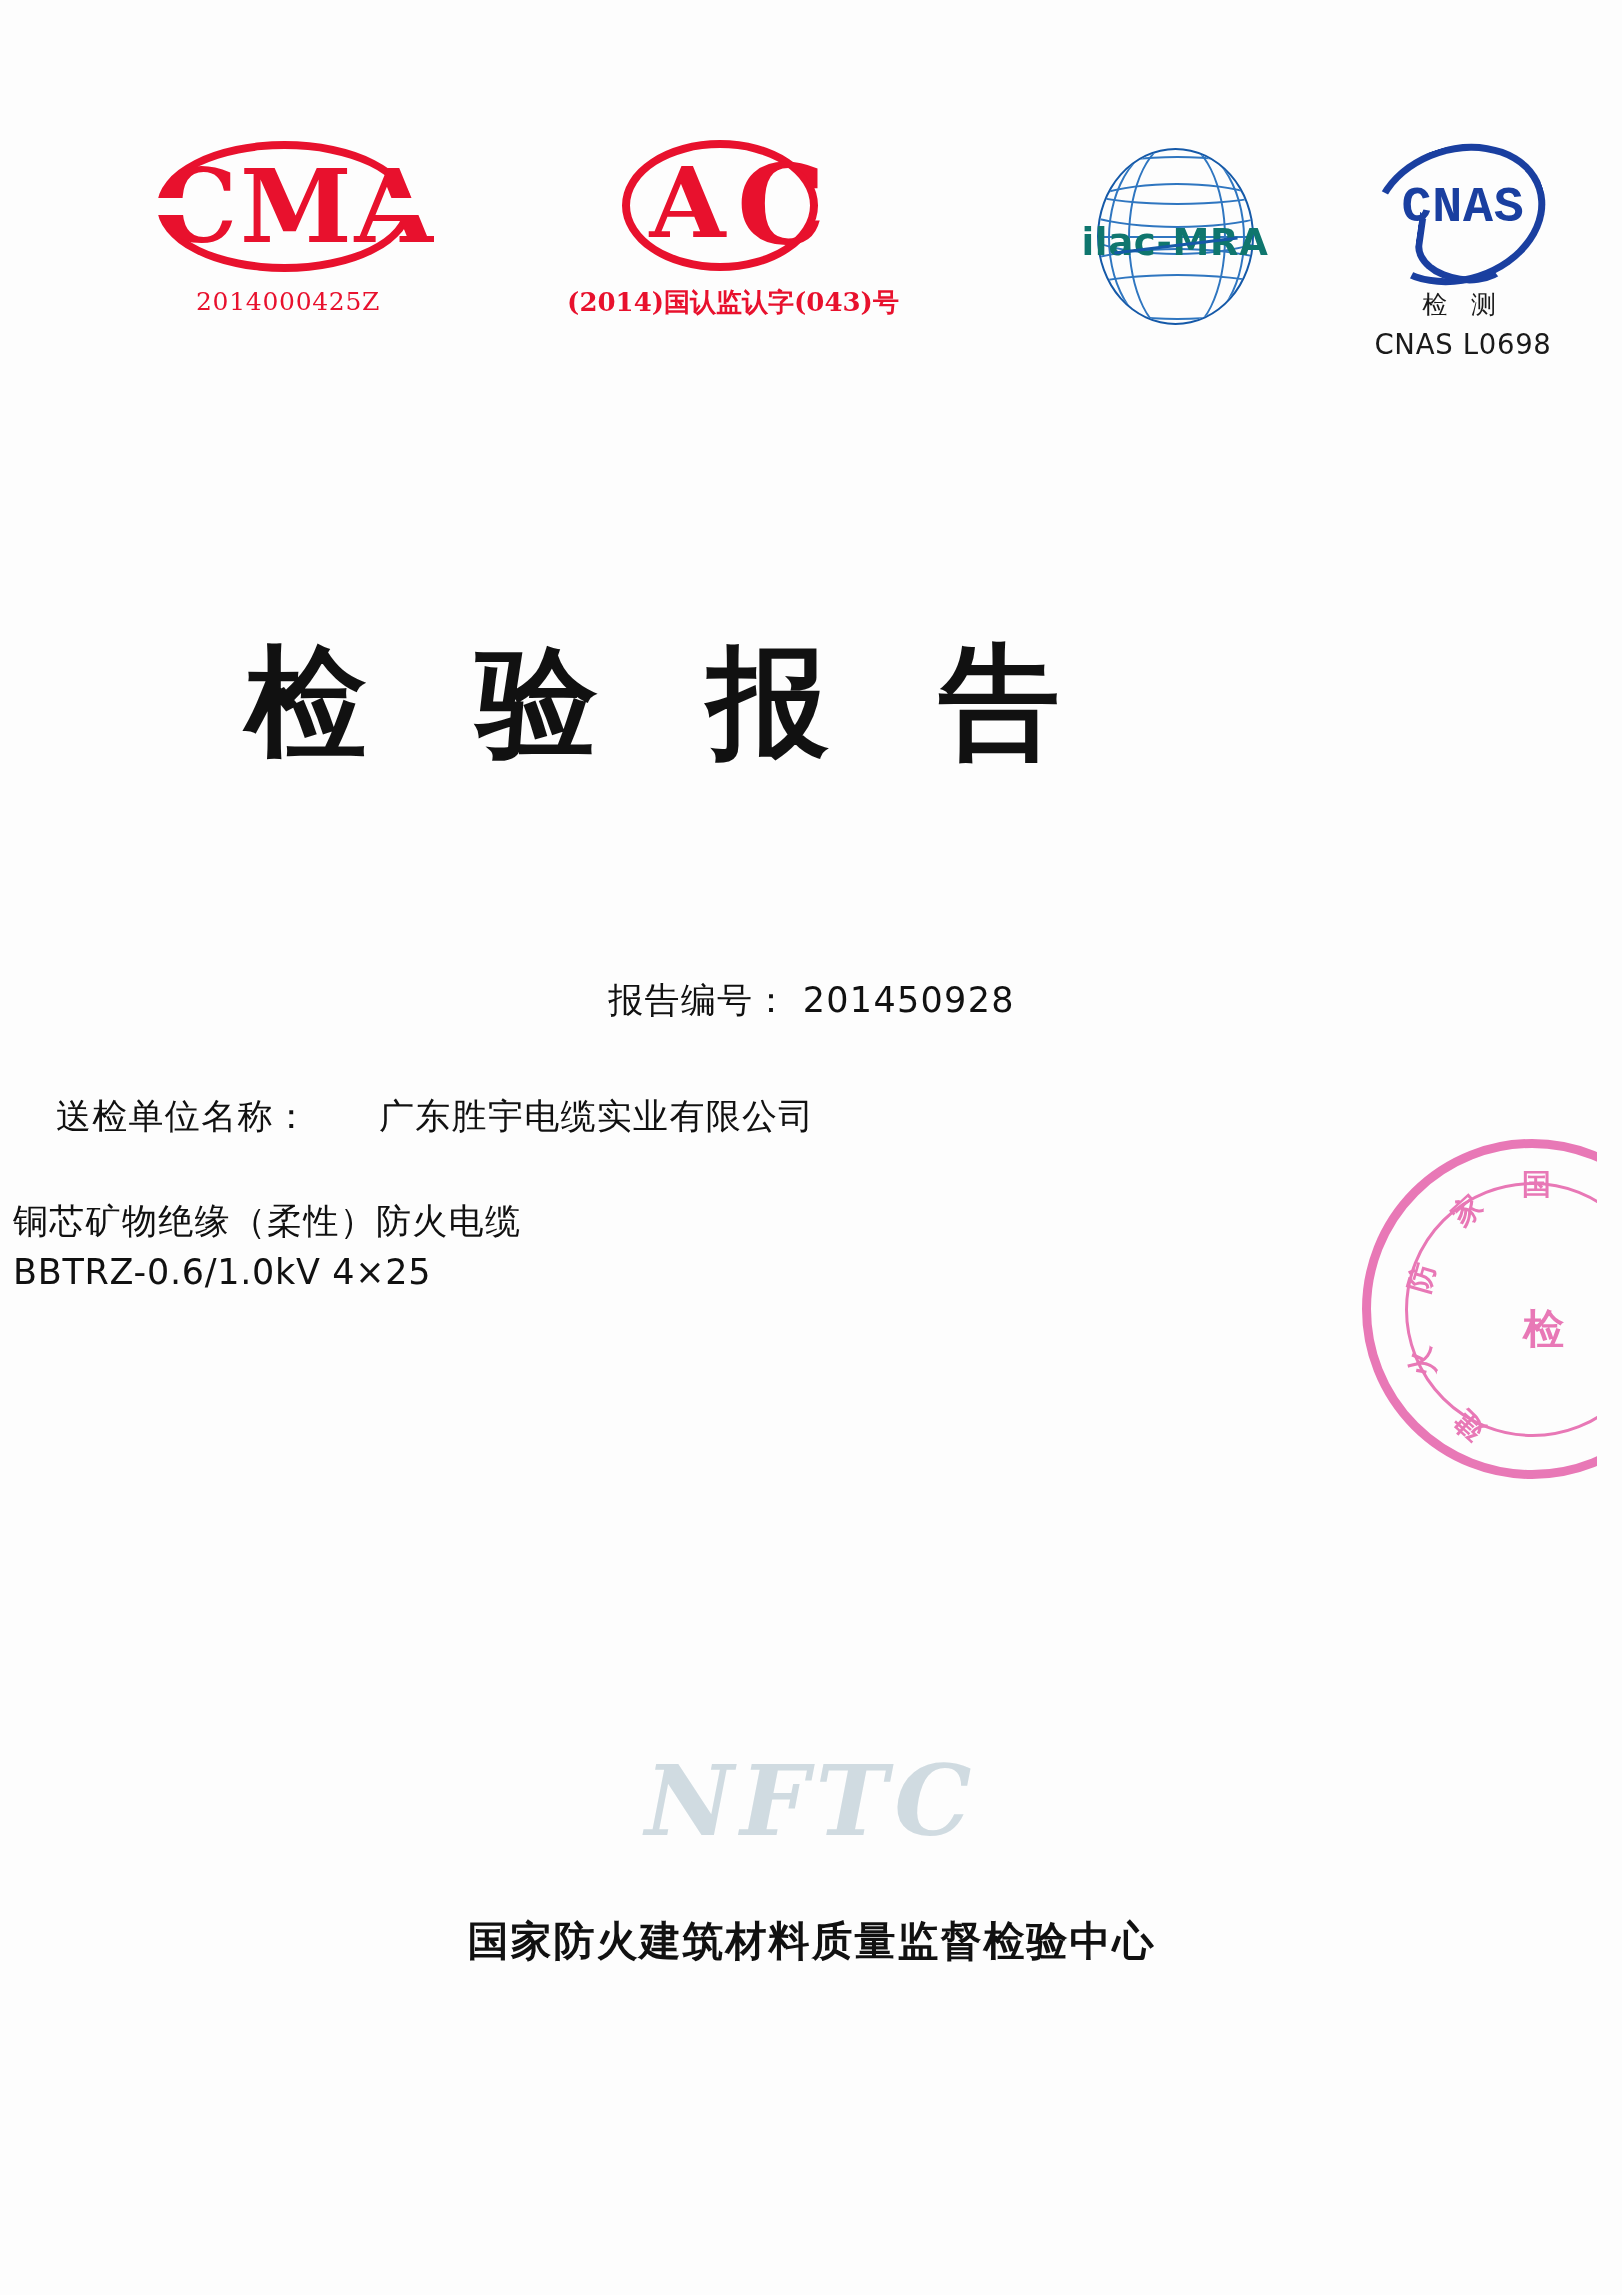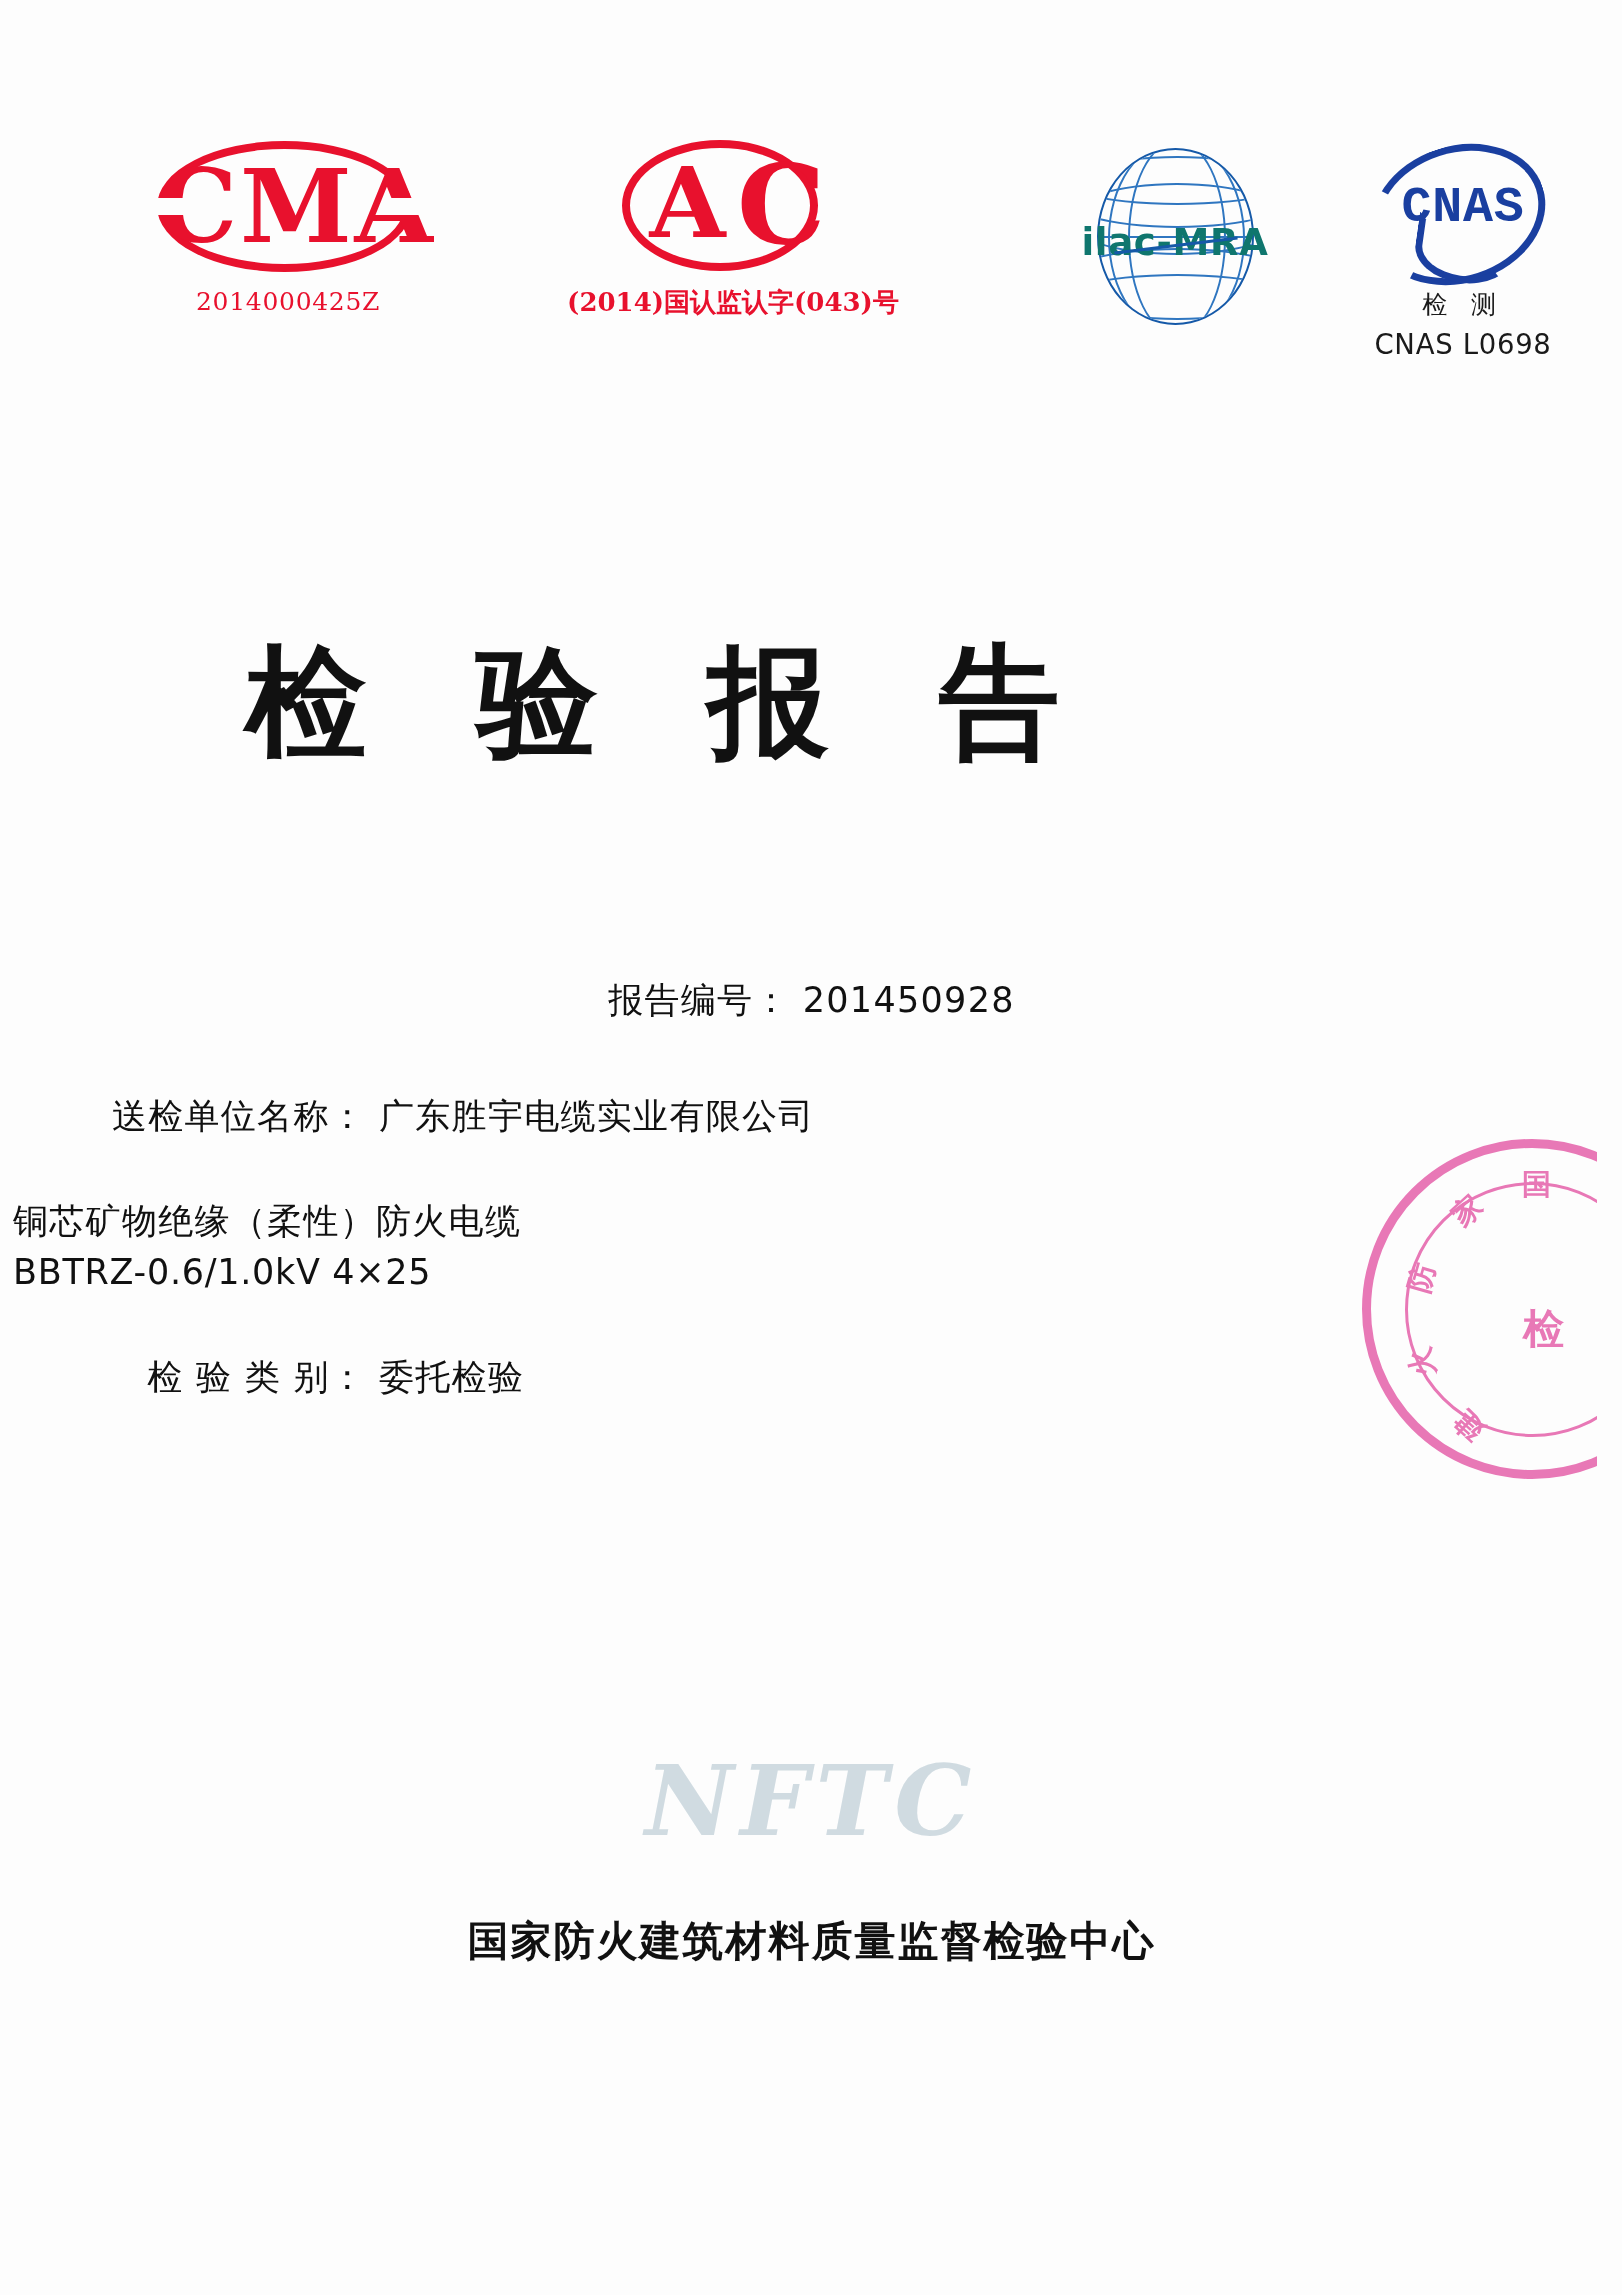--- a/index.html
+++ b/index.html
@@ -257,21 +257,21 @@
     display: flex;
     align-items: flex-start;
     margin-bottom: 54px;
   }
   .field-row.report-no {
     justify-content: center;
     margin-bottom: 65px;
   }
   .field-label {
     width: 366px;
-    text-align: right;
+    text-align: center;
     font-size: 35px;
     line-height: 51px;
     letter-spacing: 1.3px;
     color: #111;
     flex: 0 0 auto;
   }
   .field-value {
     margin-left: 13px;
     font-size: 35px;
     line-height: 51px;
@@ -431,24 +431,20 @@
       <div class="field-value">广东胜宇电缆实业有限公司</div>
     </div>
 
     <div class="field-row">
       <div class="field-value">
         <span>铜芯矿物绝缘（柔性）防火电缆</span>
         <span class="line2">BBTRZ-0.6/1.0kV 4×25</span>
       </div>
     </div>
 
-    <div class="field-row">
-      <div class="field-label">检 验 类 别：</div>
-      <div class="field-value">委托检验</div>
-    </div>
 
   </div>
 
   <div class="watermark">NFTC</div>
 
   <div class="org-name">国家防火建筑材料质量监督检验中心</div>
 
   <div class="stamp">
     <div class="stamp-inner"></div>
     <div class="stamp-text">

